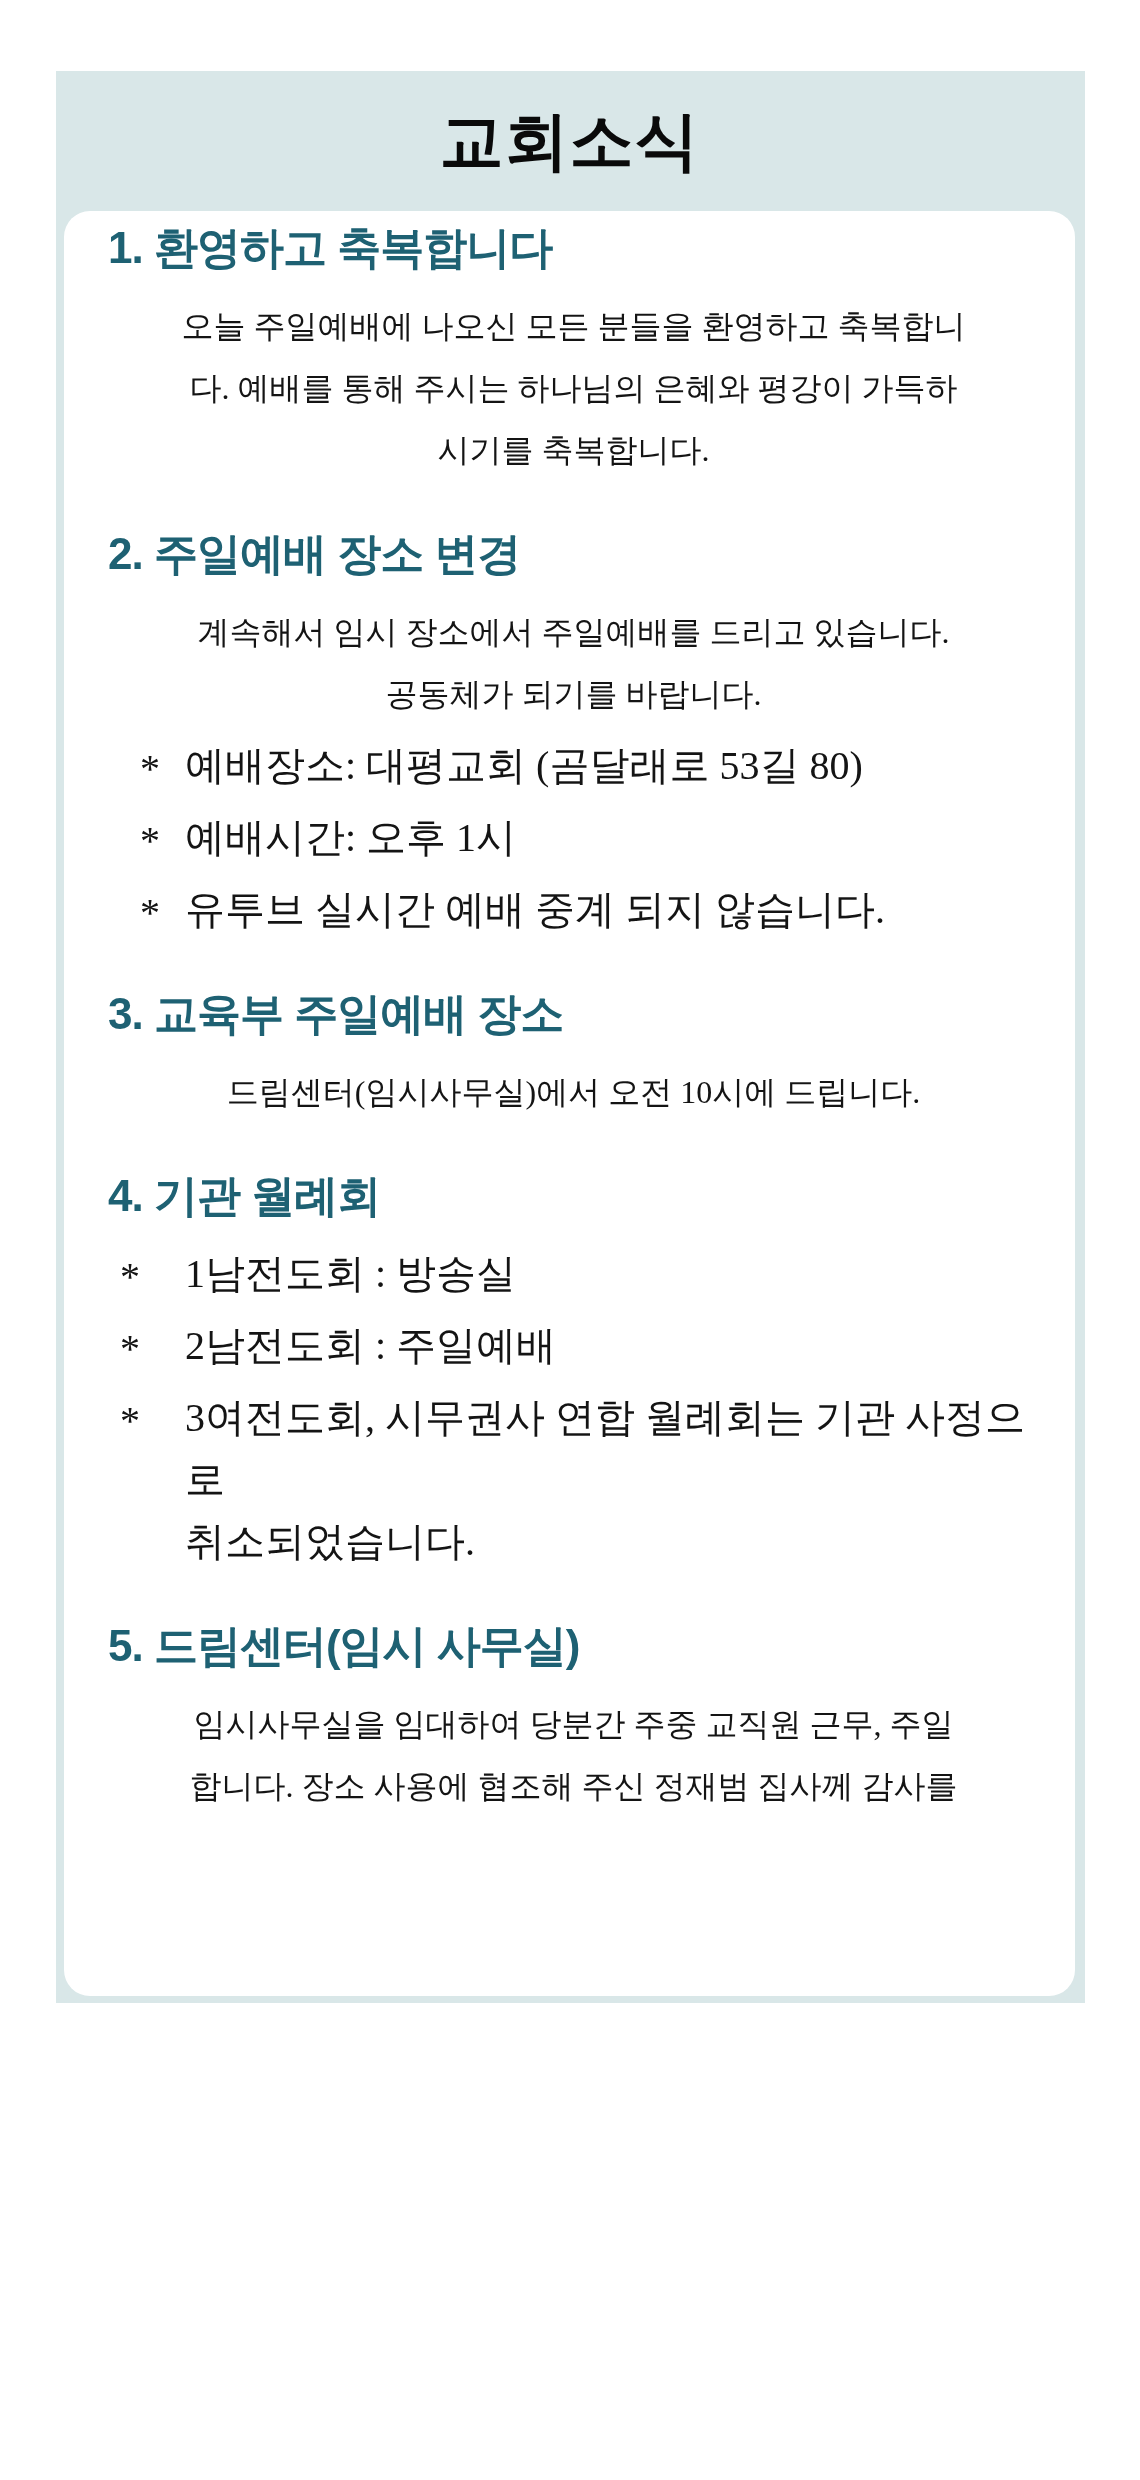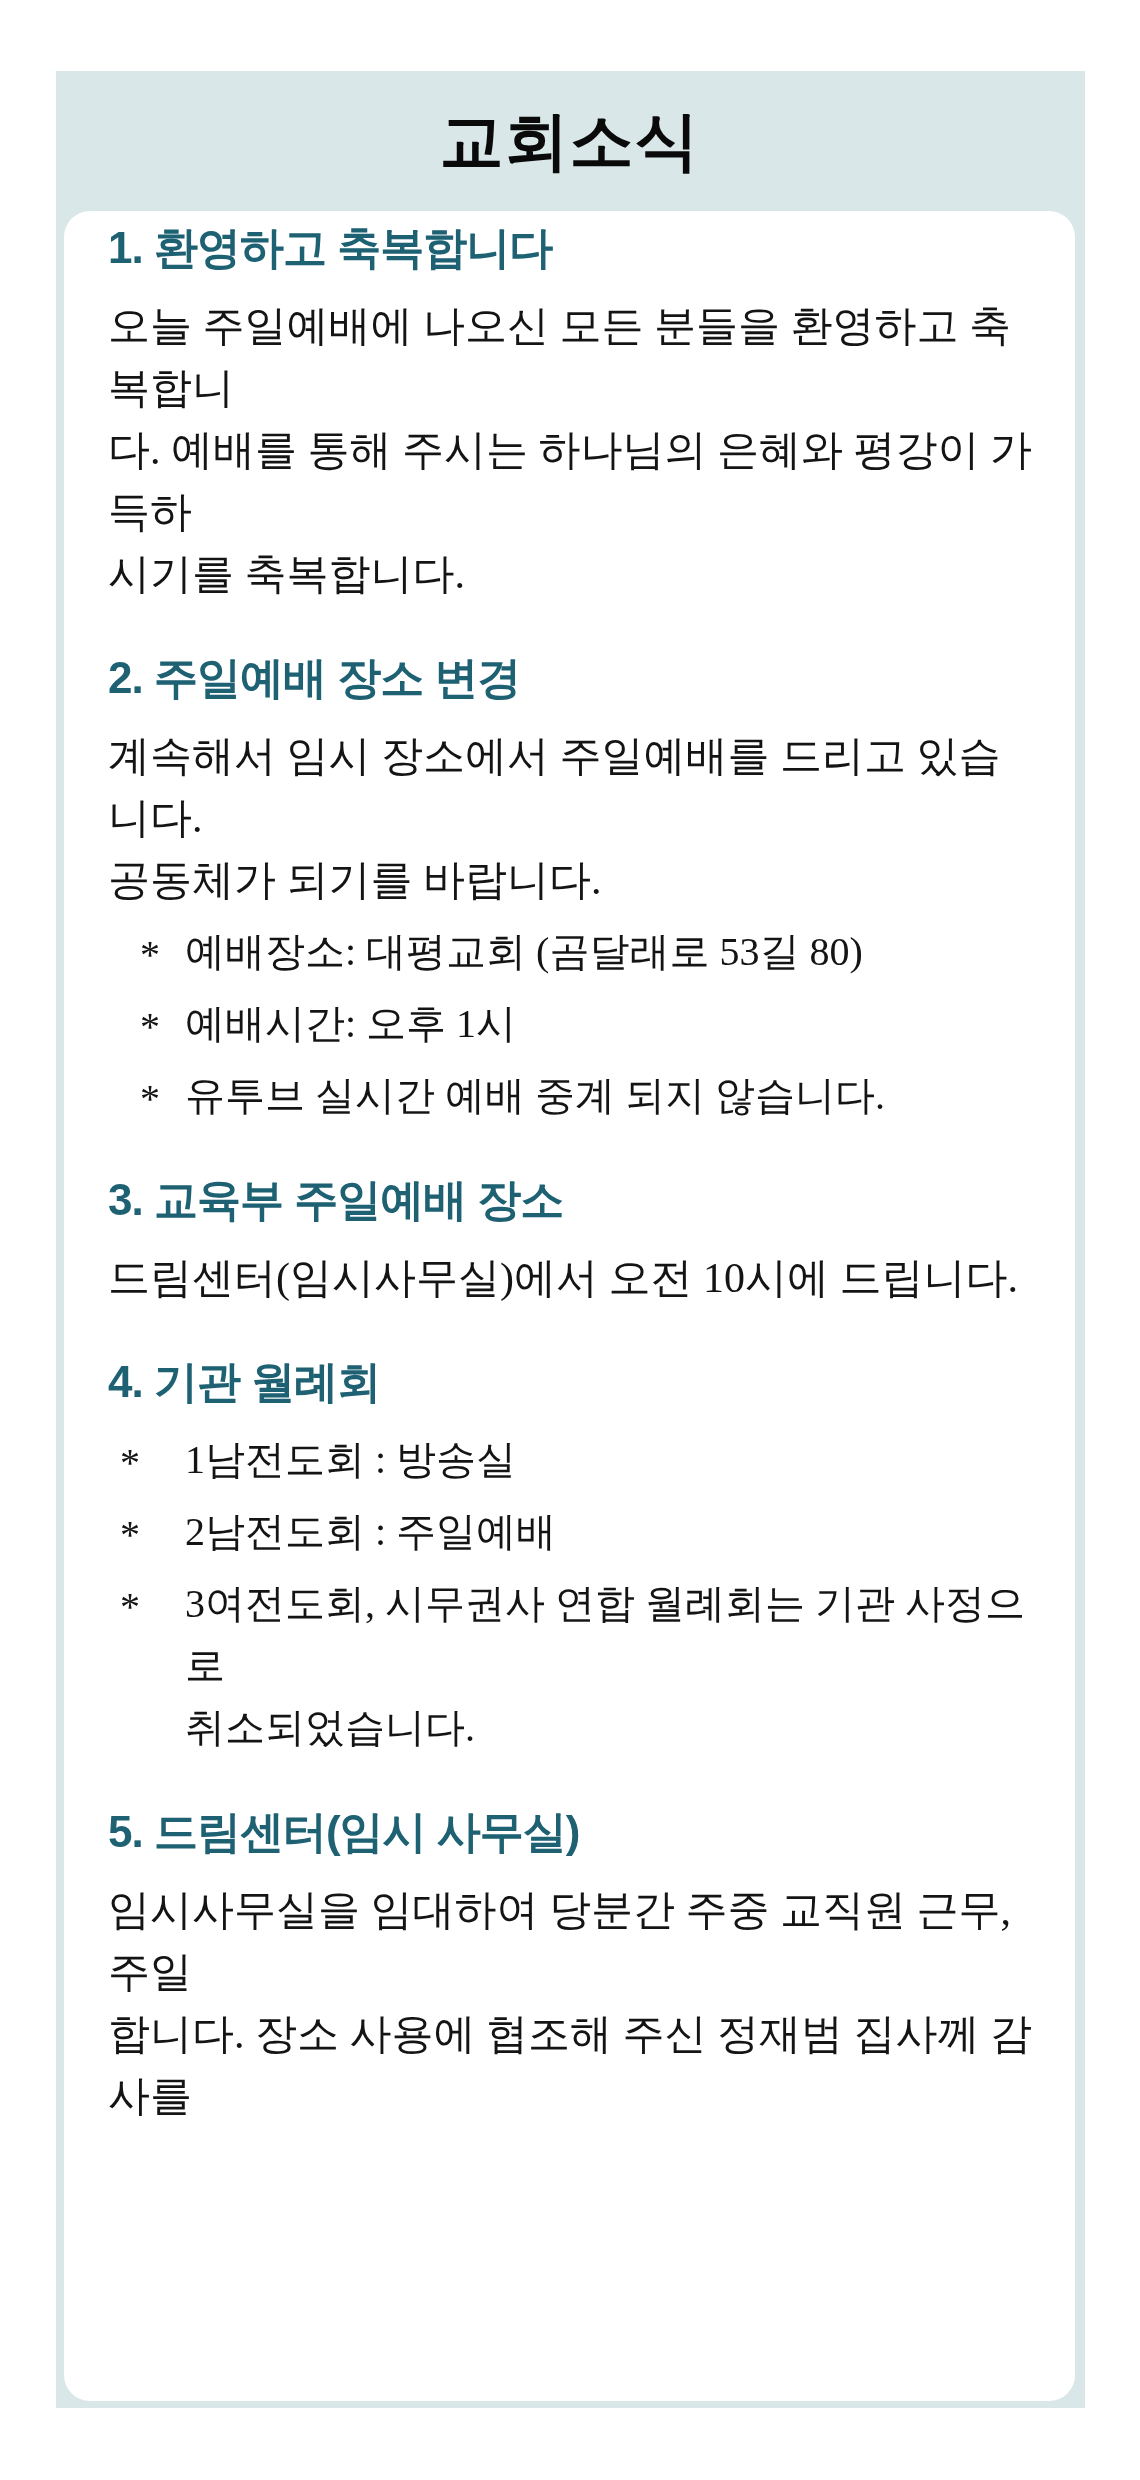--- a/index.html
+++ b/index.html
@@ -13,21 +13,21 @@
   html,body{background:#ffffff;}
   body{
     width:1140px;
     height:2480px;
     position:relative;
     font-family:"Liberation Serif","DejaVu Serif",serif;
   }
   .card{
     position:absolute;
     left:56px; top:71px;
-    width:1029px; height:2337px;
+    width:1029px; height:1932px;
     background:var(--card-bg);
     padding:0 10px 7px 8px;
   }
   .card-header{
     height:140px;
     display:flex;
     align-items:center;
     justify-content:center;
   }
   .title{
@@ -48,23 +48,24 @@
   .section-heading{
     font-family:"Liberation Sans","DejaVu Sans",sans-serif;
     font-weight:700;
     font-size:44px;
     line-height:50px;
     color:var(--heading);
     letter-spacing:-1px;
     margin-bottom:22px;
   }
   .para-line{
-    font-size:42px;
+    font-size:32px;
     line-height:62px;
     color:var(--body-text);
+    text-align:center;
   }
   .bullets{ margin-top:4px; }
   .bullet-row{
     display:flex;
     align-items:flex-start;
     margin-top:10px;
     font-size:40px;
     line-height:62px;
     color:var(--body-text);
   }

